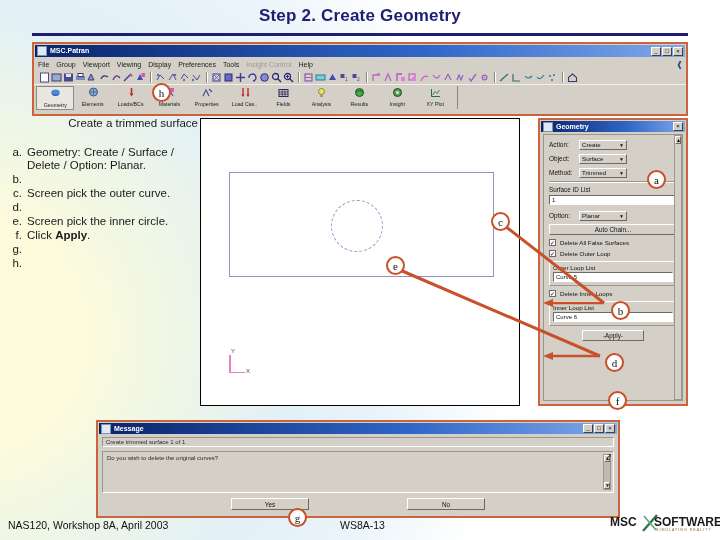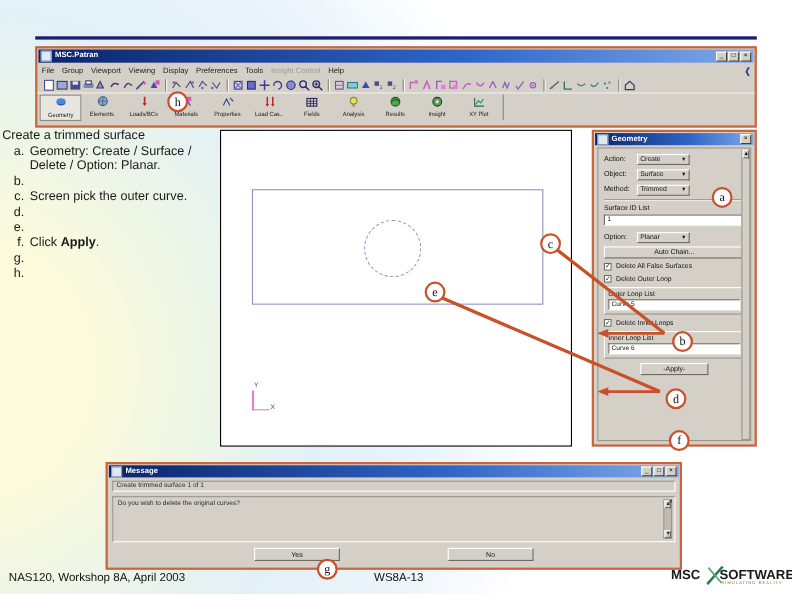--- a/index.html
+++ b/index.html
@@ -47,21 +47,21 @@
   .bigbtn{width:38px;height:24px;display:flex;flex-direction:column;align-items:center;
     justify-content:flex-start;gap:1px;}
   .bigbtn.sel{background:#e8e6e0;border:1px solid #8f8b80;box-sizing:border-box;}
   .bigbtn .bi{width:13px;height:13px;margin-top:1px;}
   .bigbtn .bl{font-size:5.6px;color:#1a1a1a;line-height:6px;white-space:nowrap;
     transform:scaleX(.94);}
   .btnrow .trail{flex:1;border-left:1px solid #8a8578;height:23px;margin-left:3px;}
 
   
   #instructions{position:absolute;left:2px;top:117px;width:196px;color:#1a1a1a;}
-  #instr-head{font-size:11.5px;margin-bottom:3px;}
+  #instr-head{font-size:11.5px;margin-bottom:17px;text-align:right;}
   .istep{display:flex;font-size:11.5px;line-height:12.6px;margin-top:1.5px;}
   .istep .lbl{width:20px;text-align:right;flex:0 0 20px;padding-right:5px;}
   .istep .txt{flex:1;}
   .istep b{font-weight:bold;}
 
   
   #viewport{position:absolute;left:200px;top:118px;width:320px;height:288px;
     background:#ffffff;border:1px solid #000;box-sizing:border-box;overflow:hidden;}
   #vp-rect{position:absolute;left:28px;top:53px;width:265px;height:105px;
     border:1px solid #8f93c4;box-sizing:border-box;}
@@ -144,20 +144,21 @@
   #logo .sw{position:absolute;left:44px;top:2px;font-size:12px;font-weight:bold;color:#1a1a1a;}
   #logo .tag{position:absolute;left:46px;top:15px;font-size:3.6px;color:#8a6a2a;letter-spacing:1px;}
 </style>
 </head>
 <body>
 
 <div id="bg-wash"></div>
 
 <div id="stage">
 
+  <div id="title">Step 2. Create Geometry</div>
   <div id="title-rule"></div>
 
   <div id="patran">
     <div class="titlebar">
       <span class="tb-icon"></span>
       <span class="tb-text">MSC.Patran</span>
       <span class="tb-btns">
         <span>_</span>
         <span>□</span>
         <span>×</span>
@@ -439,20 +440,21 @@
     </div>
     <div class="istep">
       <span class="lbl">c.</span>
       <span class="txt">Screen pick the outer curve.</span>
     </div>
     <div class="istep">
       <span class="lbl">d.</span>
     </div>
     <div class="istep">
       <span class="lbl">e.</span>
+      <span class="txt">Screen pick the inner circle.</span>
     </div>
     <div class="istep">
       <span class="lbl">f.</span>
       <span class="txt"><span>Click </span><b>Apply</b>.</span>
     </div>
     <div class="istep">
       <span class="lbl">g.</span>
     </div>
     <div class="istep">
       <span class="lbl">h.</span>

